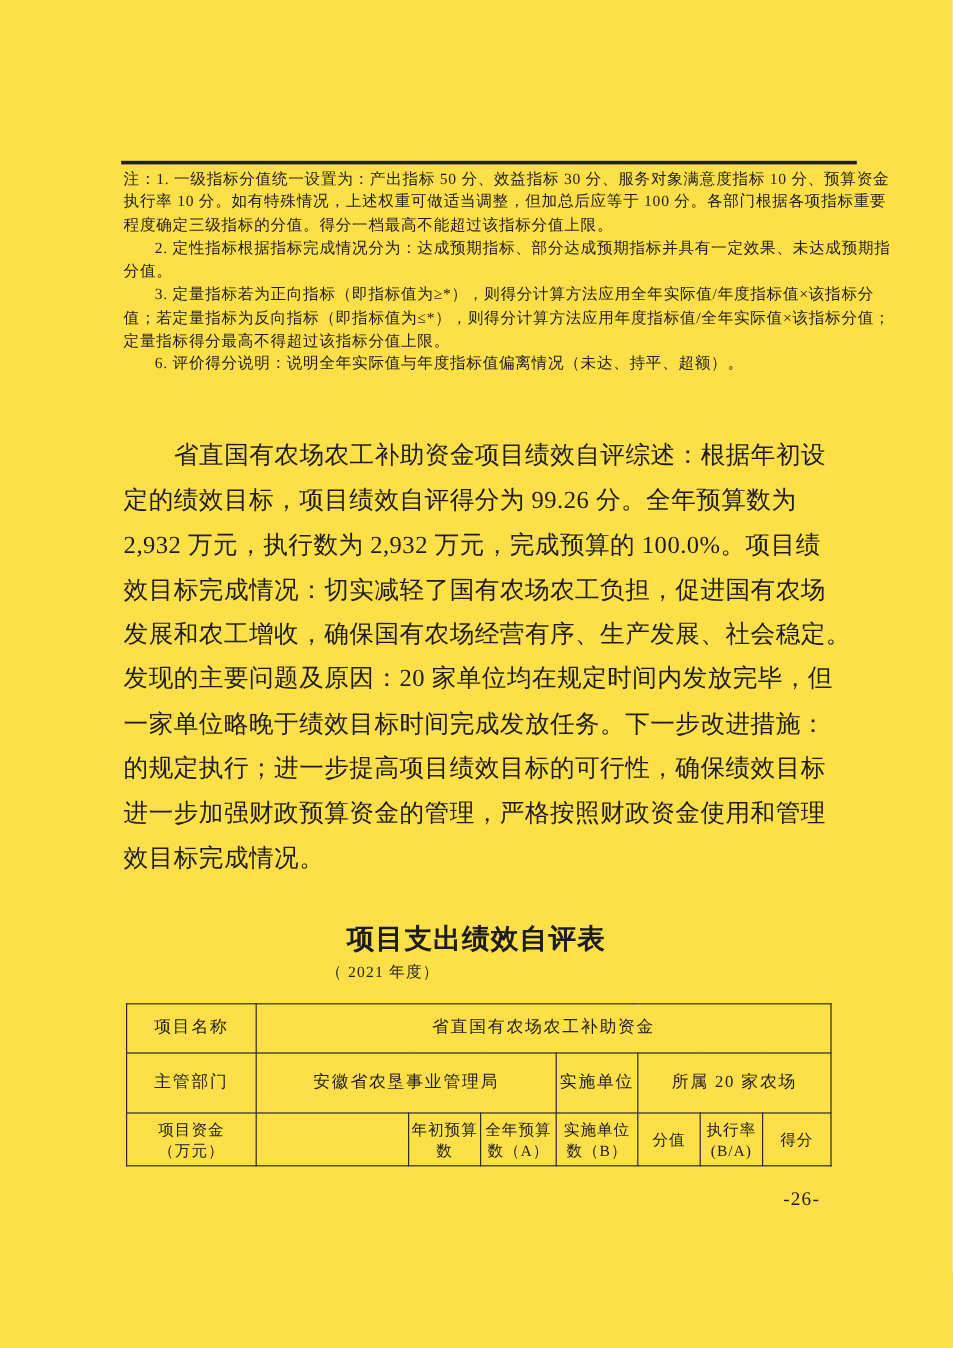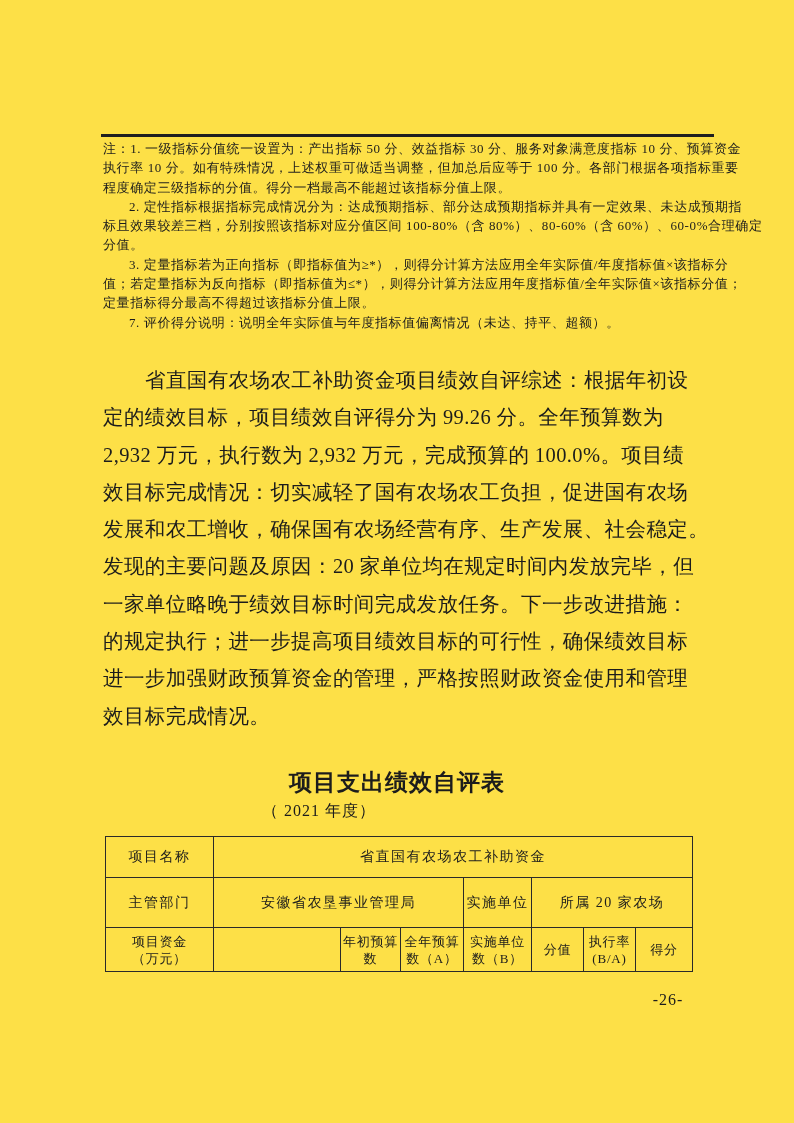--- a/index.html
+++ b/index.html
@@ -52,21 +52,21 @@
     font-size: 23px;
     font-weight: bold;
     letter-spacing: 1px;
   }
   .doc-subtitle {
     position: absolute;
     left: 0;
     top: 801px;
     width: 638px;
     text-align: center;
-    font-size: 16px;
+    font-size: 13px;
     letter-spacing: 1px;
   }
   table.eval {
     position: absolute;
     left: 105px;
     top: 836px;
     border-collapse: collapse;
     table-layout: fixed;
     width: 588px;
   }
@@ -107,26 +107,25 @@
 
 <div class="page">
 
   <div class="top-rule"></div>
 
   <div class="notes">
     <div class="note-line">注：1. 一级指标分值统一设置为：产出指标 50 分、效益指标 30 分、服务对象满意度指标 10 分、预算资金</div>
     <div class="note-line">执行率 10 分。如有特殊情况，上述权重可做适当调整，但加总后应等于 100 分。各部门根据各项指标重要</div>
     <div class="note-line">程度确定三级指标的分值。得分一档最高不能超过该指标分值上限。</div>
     <div class="note-line indent">2. 定性指标根据指标完成情况分为：达成预期指标、部分达成预期指标并具有一定效果、未达成预期指</div>
-    <div class="note-line">标且效果较差三档，分别按照该指标对应分值区间 100-80%（含 80%）、80-60%（含 60%）、60-0%合理确定</div>
     <div class="note-line">分值。</div>
     <div class="note-line indent">3. 定量指标若为正向指标（即指标值为≥*），则得分计算方法应用全年实际值/年度指标值×该指标分</div>
     <div class="note-line">值；若定量指标为反向指标（即指标值为≤*），则得分计算方法应用年度指标值/全年实际值×该指标分值；</div>
     <div class="note-line">定量指标得分最高不得超过该指标分值上限。</div>
-    <div class="note-line indent">7. 评价得分说明：说明全年实际值与年度指标值偏离情况（未达、持平、超额）。</div>
+    <div class="note-line indent">6. 评价得分说明：说明全年实际值与年度指标值偏离情况（未达、持平、超额）。</div>
   </div>
 
   <div class="summary">
     <div class="summary-line indent">省直国有农场农工补助资金项目绩效自评综述：根据年初设</div>
     <div class="summary-line">定的绩效目标，项目绩效自评得分为 99.26 分。全年预算数为</div>
     <div class="summary-line">2,932 万元，执行数为 2,932 万元，完成预算的 100.0%。项目绩</div>
     <div class="summary-line">效目标完成情况：切实减轻了国有农场农工负担，促进国有农场</div>
     <div class="summary-line">发展和农工增收，确保国有农场经营有序、生产发展、社会稳定。</div>
     <div class="summary-line">发现的主要问题及原因：20 家单位均在规定时间内发放完毕，但</div>
     <div class="summary-line">一家单位略晚于绩效目标时间完成发放任务。下一步改进措施：</div>

